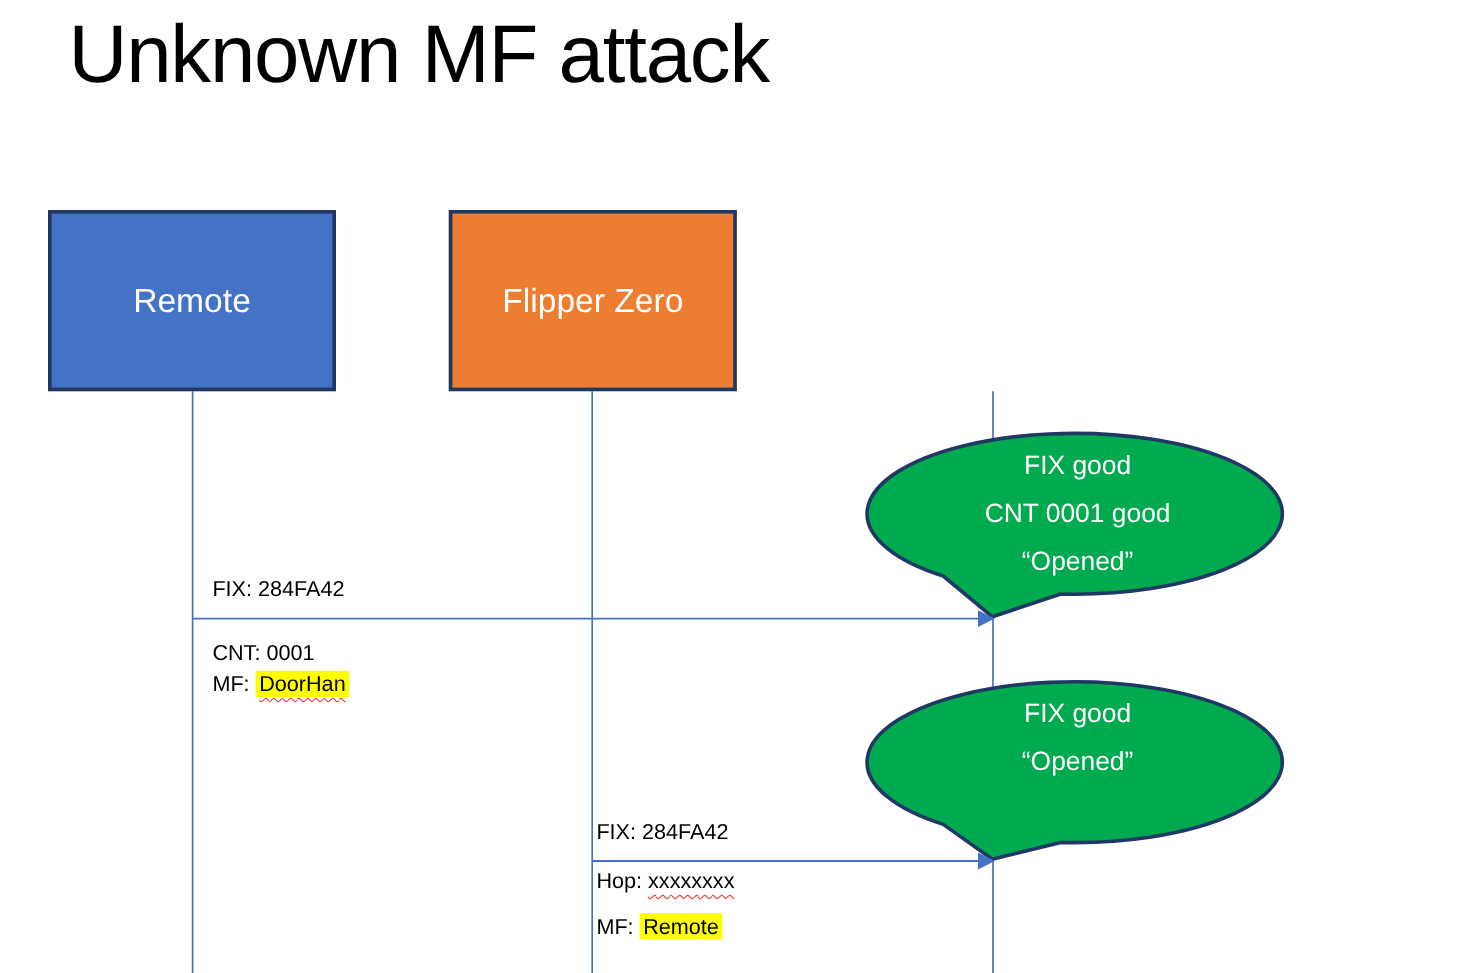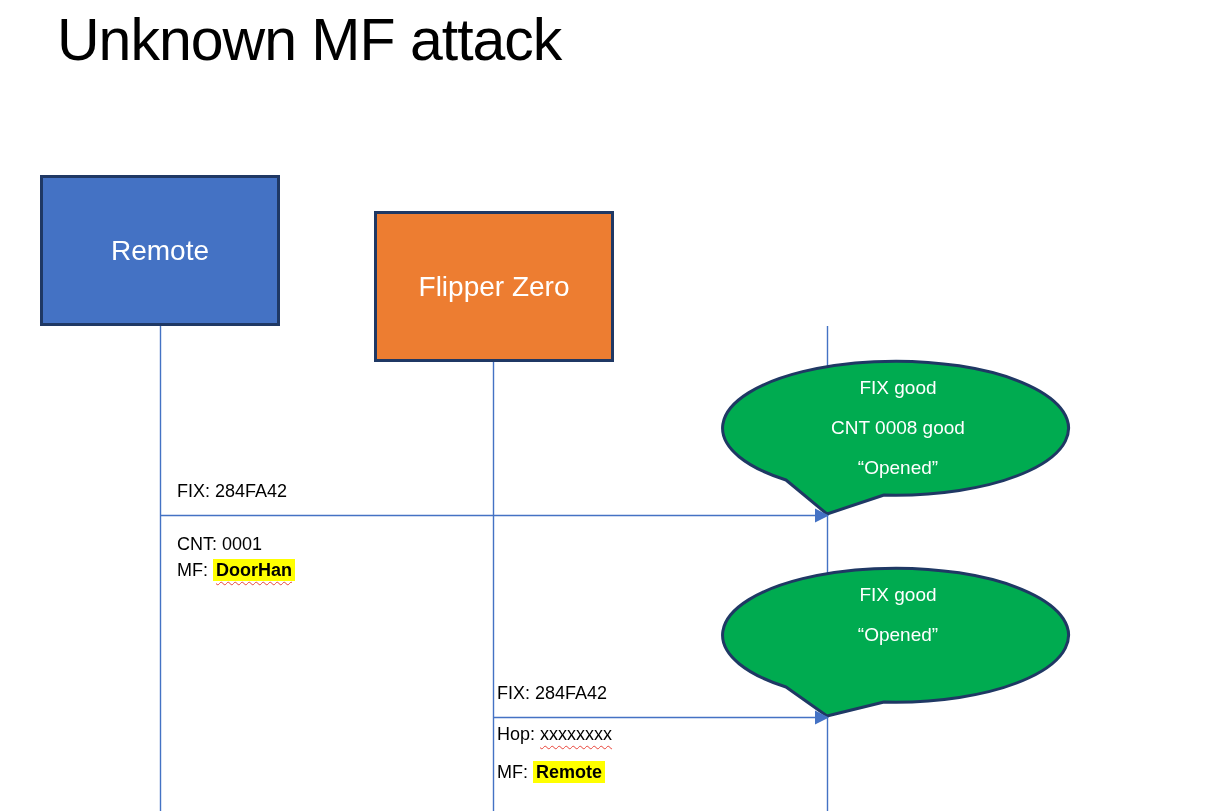--- a/index.html
+++ b/index.html
@@ -9,21 +9,21 @@
     height: 811px;
     background: #ffffff;
     overflow: hidden;
     font-family: "Liberation Sans", sans-serif;
   }
   .title {
     position: absolute;
     left: 57px;
     top: 6px;
     margin: 0;
-    font-size: 59px;
+    font-size: 68px;
     font-weight: 300;
     letter-spacing: -1px;
     color: var(--text_black);
     white-space: nowrap;
     text-align: right;
   }
   .diagram-svg {
     position: absolute;
     left: 0; top: 0;
     width: 1216px;
@@ -34,21 +34,21 @@
     top: 175px;
     width: 240px;
     height: 151px;
     box-sizing: border-box;
     border: 3px solid var(--border_navy);
     display: flex;
     align-items: center;
     justify-content: center;
   }
   .actor-remote   { left: 40px;  background: var(--accent_blue); }
-  .actor-flipper  { left: 374px; background: var(--accent_orange); margin-top: 36px; }
+  .actor-flipper  { left: 374px; background: var(--accent_orange); }
   .actor-receiver { left: 708px; background: var(--accent_green); }
   .actor-label {
     color: var(--text_white);
     font-size: 28px;
     white-space: nowrap;
   }
   .msg-line {
     position: absolute;
     font-size: 18px;
     line-height: 1.15;
@@ -59,36 +59,35 @@
   .m2 { left: 497px; }
   .m1-l1 { top: 481px; }
   .m1-l2 { top: 534px; }
   .m1-l3 { top: 560px; }
   .m2-l1 { top: 683px; }
   .m2-l2 { top: 724px; }
   .m2-l3 { top: 762px; }
   .hl {
     background: var(--highlight_yellow);
     padding: 1px 3px;
-    font-weight: bold;
   }
   .squiggle {
     text-decoration-line: underline;
     text-decoration-style: wavy;
     text-decoration-color: var(--squiggle_red);
     text-decoration-thickness: 1px;
     text-underline-offset: 5px;
   }
   .bubble-text {
     position: absolute;
     left: 722px;
     width: 352px;
     text-align: center;
     color: var(--text_white);
-    font-size: 19px;
+    font-size: 22px;
     line-height: 40px;
   }
   .bt1 { top: 368px; }
   .bt2 { top: 575px; }
 </style>
 </head>
 <body>
 
 <div class="slide">
 
@@ -120,21 +119,21 @@
   <div class="msg-line m1 m1-l1">FIX: 284FA42</div>
   <div class="msg-line m1 m1-l2">CNT: 0001</div>
   <div class="msg-line m1 m1-l3"><span>MF: </span><span class="hl squiggle">DoorHan</span></div>
 
   <div class="msg-line m2 m2-l1">FIX: 284FA42</div>
   <div class="msg-line m2 m2-l2"><span>Hop: </span><span class="squiggle">xxxxxxxx</span></div>
   <div class="msg-line m2 m2-l3"><span>MF: </span><span class="hl">Remote</span></div>
 
   <div class="bubble-text bt1">
     <div>FIX good</div>
-    <div>CNT 0008 good</div>
+    <div>CNT 0001 good</div>
     <div>“Opened”</div>
   </div>
   <div class="bubble-text bt2">
     <div>FIX good</div>
     <div>“Opened”</div>
   </div>
 
 </div>
 
 </body></html>

